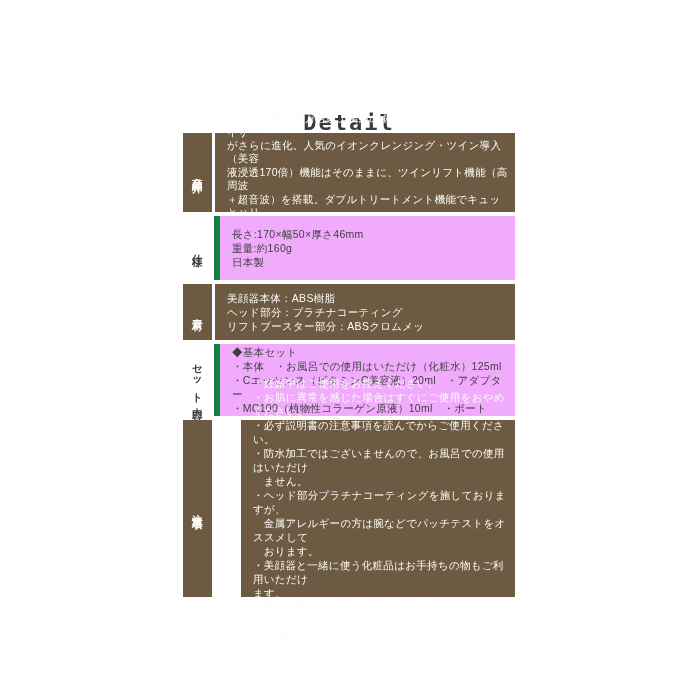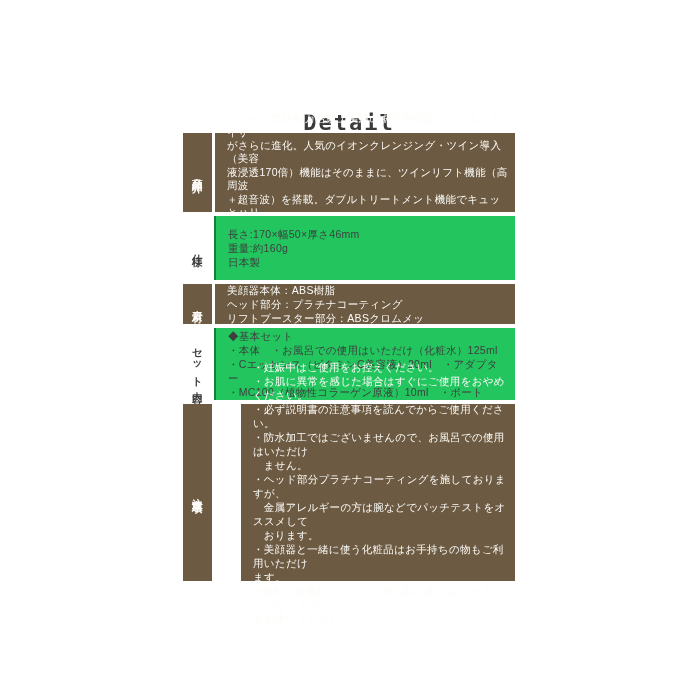--- a/index.html
+++ b/index.html
@@ -29,21 +29,21 @@
 
   .row {
     display: flex;
     align-items: stretch;
     margin-bottom: 4px;
   }
   .row:last-child { margin-bottom: 0; }
 
   .r1 { height: 79px; }
   .r2 { height: 64px; }
-  .r3 { height: 40px; }
+  .r3 { height: 56px; }
   .r4 { height: 72px; }
   .r5 { height: 177px; gap: 13px; }
 
   .label-cell {
     width: 29px;
     flex: 0 0 29px;
     display: flex;
     align-items: center;
     justify-content: center;
   }
@@ -66,21 +66,21 @@
   }
 
   
   .row.brown .label-cell { background: #6c5a42; }
   .row.brown .label-cell span { color: #fdfcf8; }
   .row.brown .content-cell { background: #6c5a42; color: #fdfcf8; }
 
   
   .row.white .label-cell { background: #ffffff; }
   .row.white .label-cell span { color: #3e3e3e; }
-  .row.white .content-cell { background: #22c55e; color: #3e3e3e; border-left: 2px solid #15803d; }
+  .row.white .content-cell { background: #f0abfc; color: #3e3e3e; border-left: 6px solid #15803d; }
   .row.white .divider { width: 2px; flex: 0 0 2px; }
 
   .lines {
     white-space: pre-line;
     font-size: 10.5px;
     line-height: 14px;
     letter-spacing: 0.3px;
   }
   .r1 .lines { line-height: 13.4px; }
   .r5 .lines { line-height: 14px; }

